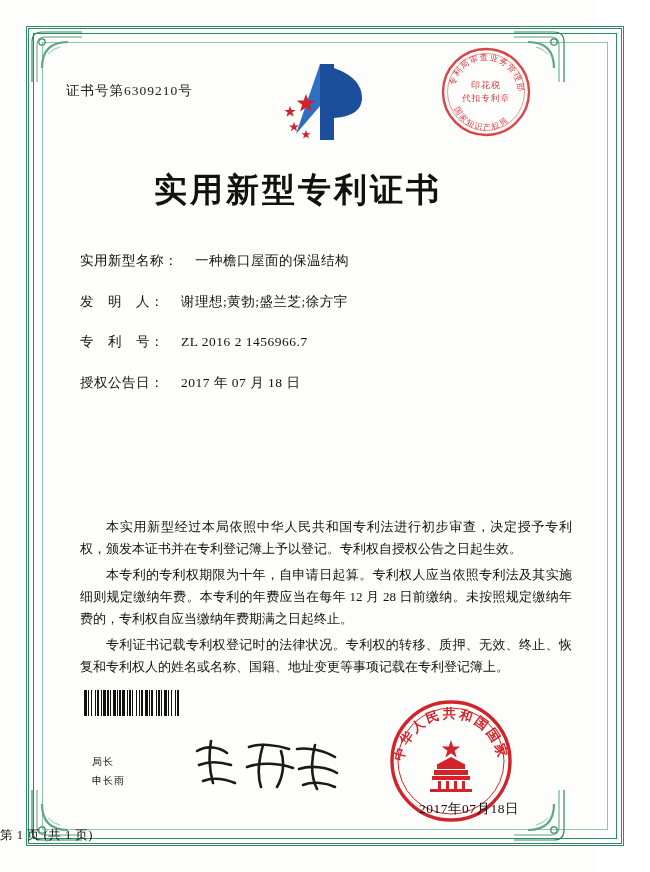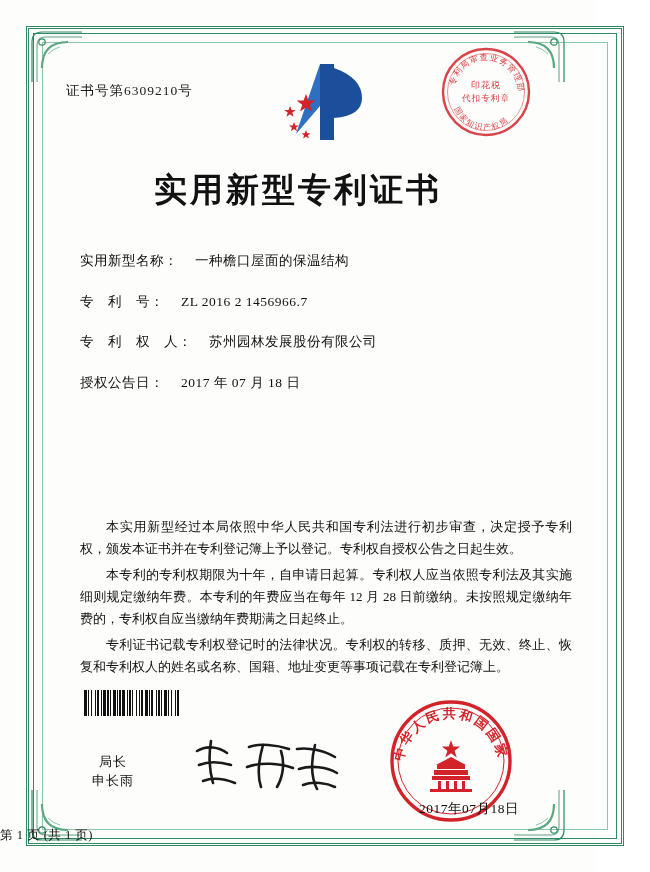--- a/index.html
+++ b/index.html
@@ -145,25 +145,24 @@
     display: block;
     background: #111;
     height: 100%;
   }
 
   
   .director-label {
     position: absolute;
     left: 92px;
     top: 752px;
-    font-size: 13px;
+    font-size: 10px;
     line-height: 19px;
     letter-spacing: 1px;
     color: #111;
-    text-align: center;
   }
   .signature {
     position: absolute;
     left: 185px;
     top: 735px;
     width: 160px;
     height: 62px;
   }
 
   .bottom-seal {
@@ -274,26 +273,26 @@
   </div>
 
   <div class="doc-title">实用新型专利证书</div>
 
   <div class="fields">
     <div class="field-row">
       <span class="field-label">实用新型名称：</span>
       <span class="field-value">一种檐口屋面的保温结构</span>
     </div>
     <div class="field-row">
+      <span class="field-label">发　明　人：</span>
+      <span class="field-value">谢理想;黄勃;盛兰芝;徐方宇</span>
+    </div>
+    <div class="field-row">
       <span class="field-label">专　利　号：</span>
       <span class="field-value">ZL 2016 2 1456966.7</span>
-    </div>
-    <div class="field-row">
-      <span class="field-label">专　利　权　人：</span>
-      <span class="field-value">苏州园林发展股份有限公司</span>
     </div>
     <div class="field-row">
       <span class="field-label">授权公告日：</span>
       <span class="field-value">2017 年 07 月 18 日</span>
     </div>
   </div>
 
   <div class="body-text">
     <p>本实用新型经过本局依照中华人民共和国专利法进行初步审查，决定授予专利权，颁发本证书并在专利登记簿上予以登记。专利权自授权公告之日起生效。</p>
     <p>本专利的专利权期限为十年，自申请日起算。专利权人应当依照专利法及其实施细则规定缴纳年费。本专利的年费应当在每年 12 月 28 日前缴纳。未按照规定缴纳年费的，专利权自应当缴纳年费期满之日起终止。</p>

